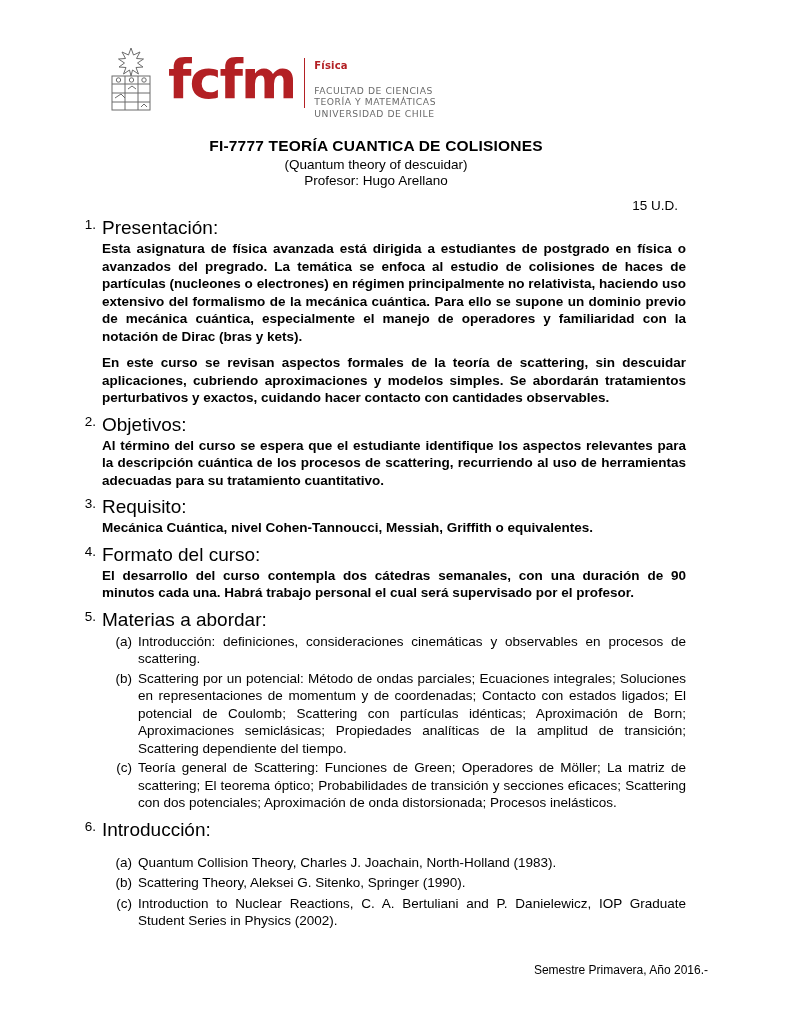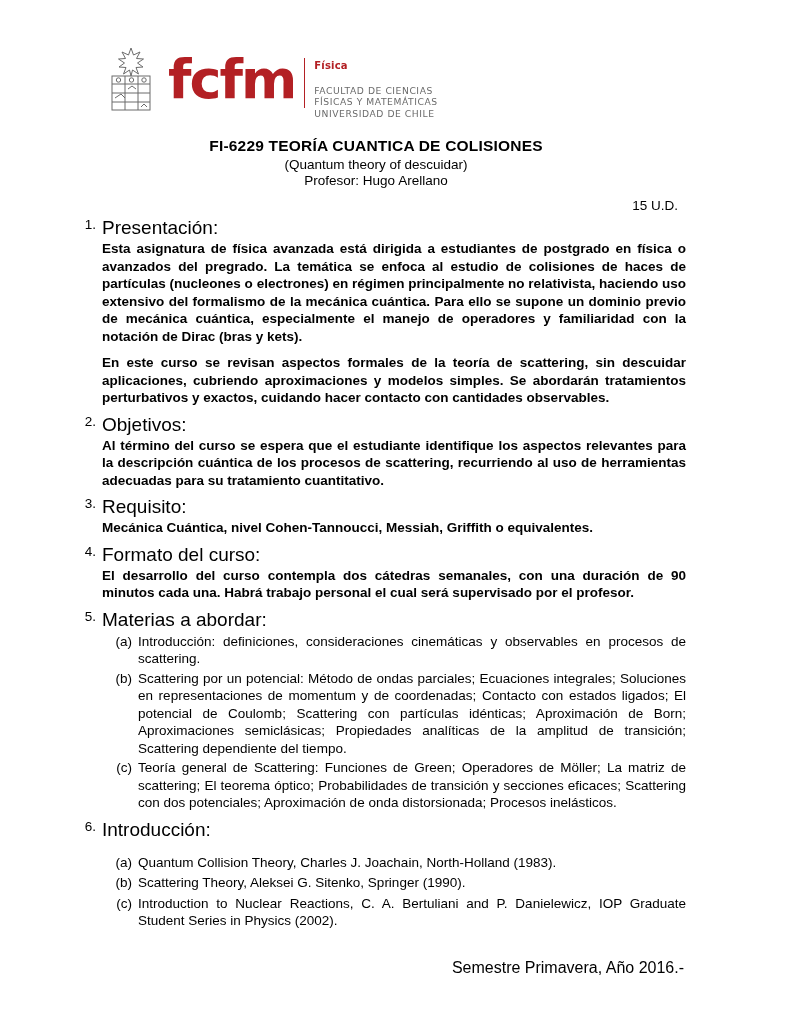--- a/index.html
+++ b/index.html
@@ -150,23 +150,23 @@
     left: 0;
     top: 0;
     width: 30px;
     text-align: right;
   }
   ol.sub.biblio > li { margin-bottom: 3px; }
   .biblio-gap { height: 10px; }
 
   .footer {
     position: absolute;
-    right: 68px;
+    right: 44px;
     bottom: 58px;
-    font-size: 16px;
+    font-size: 12px;
   }
 </style>
 </head>
 <body>
 
 <div class="page">
 
   <div class="header">
     <div class="crest">
       <svg width="54" height="66" viewBox="0 0 54 66">
@@ -185,26 +185,26 @@
           <path d="M24 43 l4 -3 l4 3"></path>
           <path d="M37 61 l3 -3 l3 3"></path>
         </g>
       </svg>
     </div>
     <div class="fcfm-word">fcfm</div>
     <div class="divider-v"></div>
     <div class="fac-block">
       <div class="fac-fisica">Física</div>
       <div class="fac-line">FACULTAD DE CIENCIAS</div>
-      <div class="fac-line">FÍSICAS Y MATEMÁTICAS</div>
+      <div class="fac-line">TEORÍA Y MATEMÁTICAS</div>
       <div class="fac-line">UNIVERSIDAD DE CHILE</div>
     </div>
   </div>
 
-  <h1 class="title">FI-6229 TEORÍA CUANTICA DE COLISIONES</h1>
+  <h1 class="title">FI-7777 TEORÍA CUANTICA DE COLISIONES</h1>
   <div class="subtitle">(Quantum theory of descuidar)</div>
   <div class="prof">Profesor: Hugo Arellano</div>
   <div class="ud">15 U.D.</div>
 
   <ol class="main">
 
     <li>
       <span class="num">1.</span>
       <div class="sec-head">Presentación:</div>
       <p class="body">Esta asignatura de física avanzada está dirigida a estudiantes de postgrado en física o avanzados del pregrado. La temática se enfoca al estudio de colisiones de haces de partículas (nucleones o electrones) en régimen principalmente no relativista, haciendo uso extensivo del formalismo de la mecánica cuántica. Para ello se supone un dominio previo de mecánica cuántica, especialmente el manejo de operadores y familiaridad con la notación de Dirac (bras y kets).</p>

